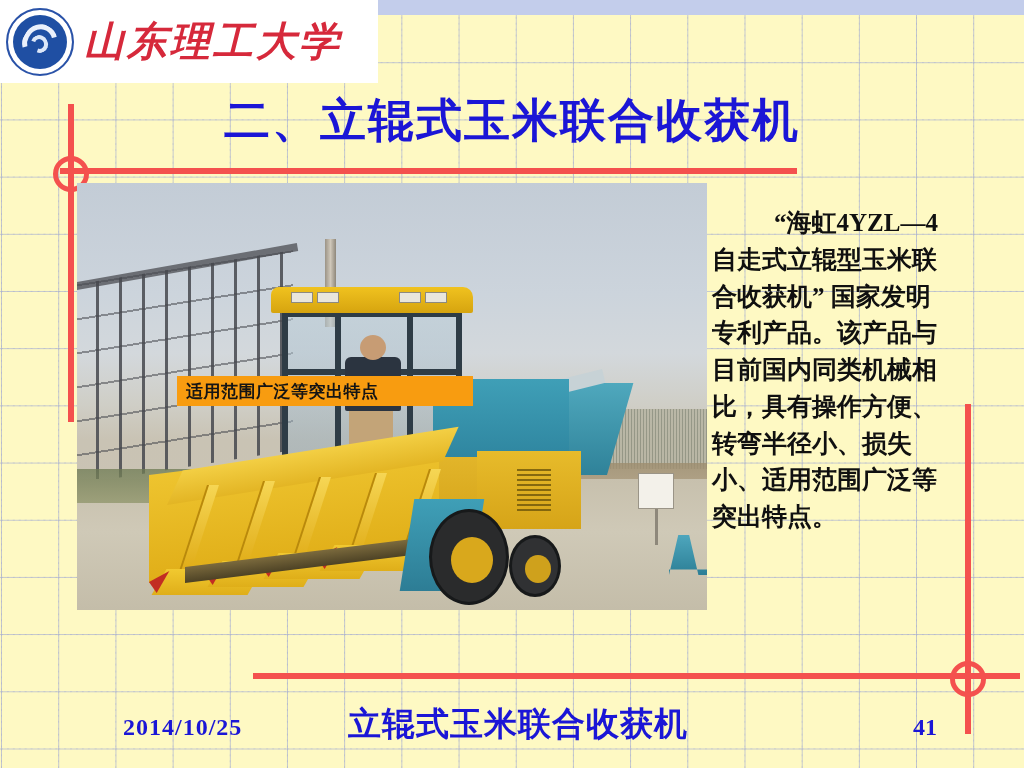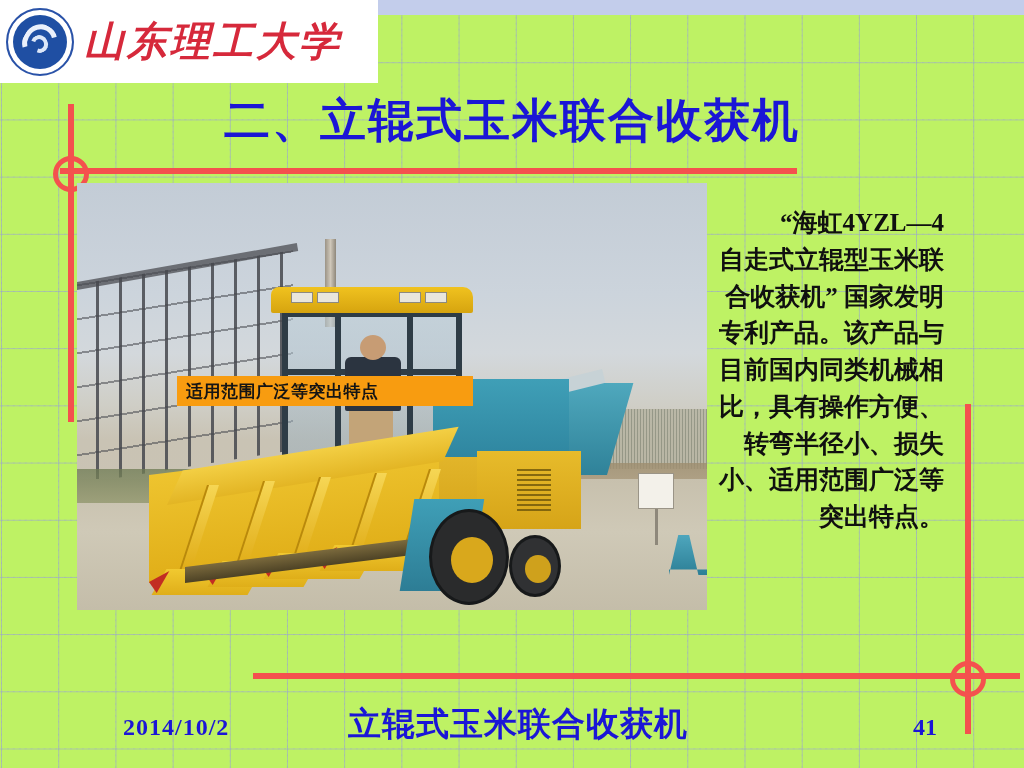--- a/index.html
+++ b/index.html
@@ -9,21 +9,21 @@
     height: 768px;
     overflow: hidden;
     font-family: "Liberation Sans", "DejaVu Sans", sans-serif;
     background: #fefefe;
   }
 
   #slide {
     position: relative;
     width: 1024px;
     height: 768px;
-    background-color: #bef264;
+    background-color: #fef9c3;
     overflow: hidden;
   }
 
   
   .grid-minor {
     position: absolute;
     inset: 0;
     background-image:
       linear-gradient(to right, rgba(160,170,215,0.30) 1px, transparent 1px),
       linear-gradient(to bottom, rgba(160,170,215,0.30) 1px, transparent 1px);
@@ -411,21 +411,21 @@
   
   .body-text {
     position: absolute;
     left: 712px; top: 205px;
     width: 232px;
     font-family: "Liberation Serif", "DejaVu Serif", serif;
     font-size: 25px;
     font-weight: bold;
     color: #101010;
     line-height: 1.47;
-    text-align: right;
+    text-align: left;
     text-indent: 62px;
     letter-spacing: 0px;
   }
 
   
   .footer-date {
     position: absolute;
     left: 123px; top: 714px;
     font-family: "Liberation Serif", "DejaVu Serif", serif;
     font-size: 24px;
@@ -540,17 +540,17 @@
         <div class="wheel-rear"></div>
         <div class="wheel-front"></div>
       </div>
     </div>
 
     <div class="photo-caption">适用范围广泛等突出特点</div>
   </div>
 
   <div class="body-text">“海虹4YZL—4自走式立辊型玉米联合收获机” 国家发明专利产品。该产品与目前国内同类机械相比，具有操作方便、转弯半径小、损失小、适用范围广泛等突出特点。</div>
 
-  <div class="footer-date">2014/10/2</div>
+  <div class="footer-date">2014/10/25</div>
   <div class="footer-org">立辊式玉米联合收获机</div>
   <div class="footer-page">41</div>
 
 </div>
 
 </body></html>

